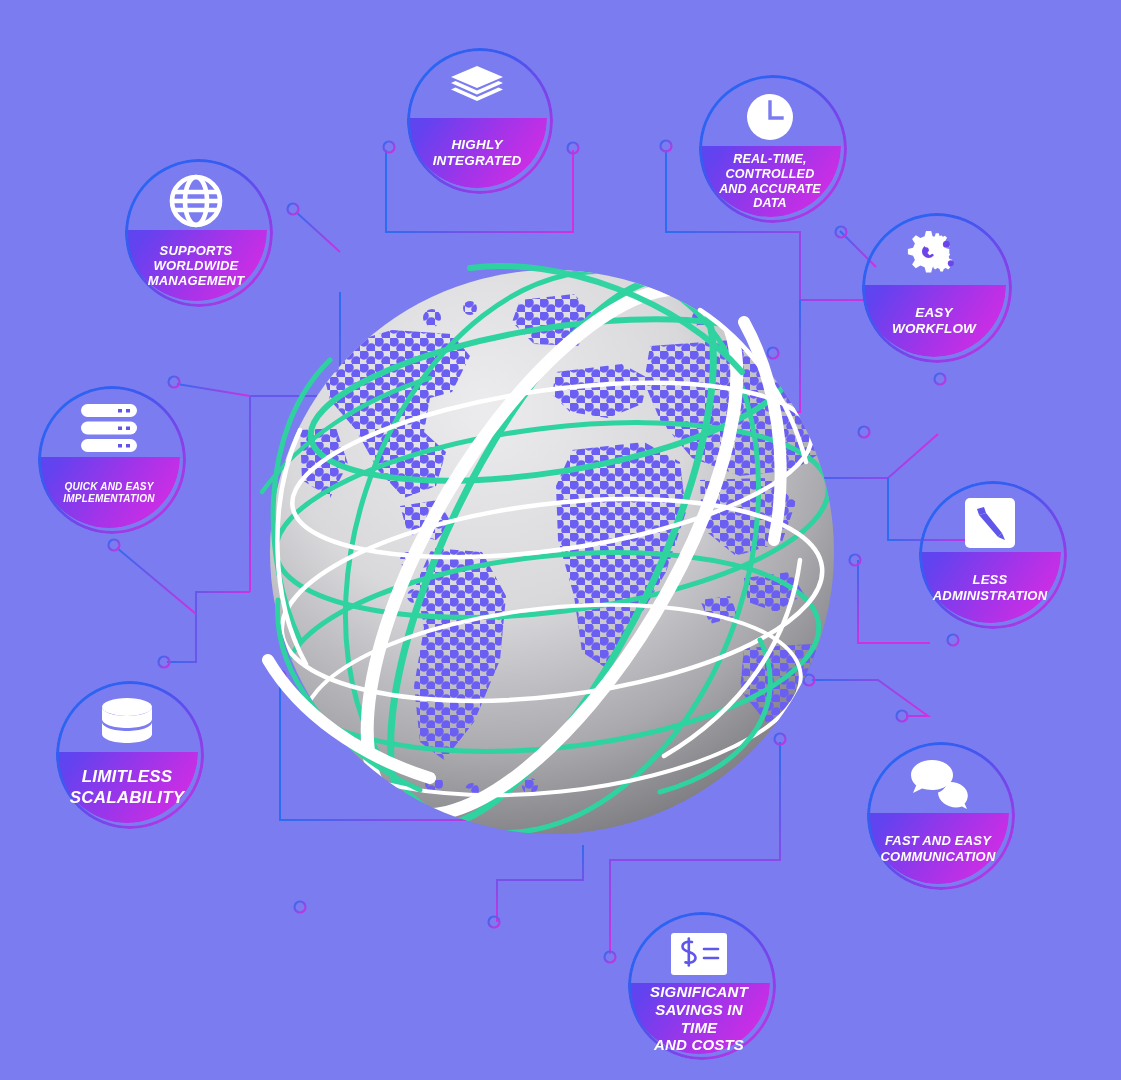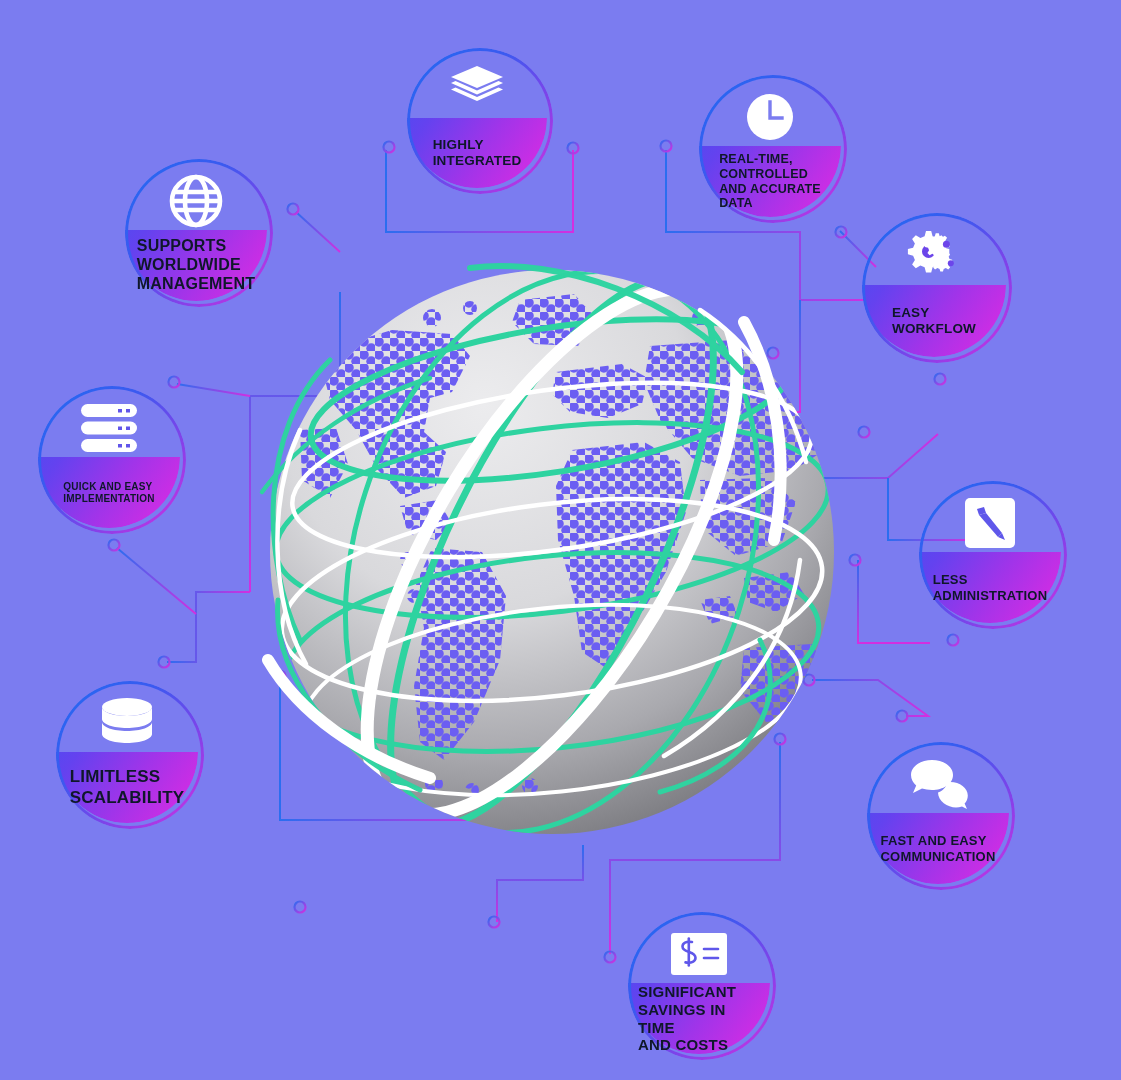--- a/index.html
+++ b/index.html
@@ -73,30 +73,31 @@
   }
   .bubble-label {
     position: absolute;
     left: 0;
     width: 100%;
     bottom: 0;
     height: 50%;
     display: flex;
     align-items: center;
     justify-content: center;
-    text-align: left;
-    color: #0f172a;
+    text-align: center;
+    color: #ffffff;
     font-weight: bold;
     letter-spacing: 0.2px;
     line-height: 1.18;
     text-transform: uppercase;
     white-space: pre-line;
     padding: 0 10px;
     box-sizing: border-box;
     z-index: 3;
+    font-style: italic;
   }
   .bubble-icon {
     position: absolute;
     left: 50%;
     transform: translateX(-50%);
     display: flex;
     align-items: center;
     justify-content: center;
     z-index: 3;
   }
@@ -430,19 +431,19 @@
           <svg width="54" height="54" viewBox="0 0 54 54">
       <g fill="none" stroke="#fff" stroke-width="4.6">
         <circle cx="27" cy="27" r="24"></circle>
         <ellipse cx="27" cy="27" rx="11" ry="24"></ellipse>
         <path d="M4.5 18 L49.5 18"></path>
         <path d="M4.5 36 L49.5 36"></path>
         <path d="M3 27 L51 27"></path>
       </g>
     </svg>
         </div>
-        <div class="bubble-label" style="font-size: 16px;">SUPPORTS
+        <div class="bubble-label" style="font-size: 13px;">SUPPORTS
 WORLDWIDE
 MANAGEMENT</div>
       </div>
     </div>
 
 </div>
 
 </body></html>

